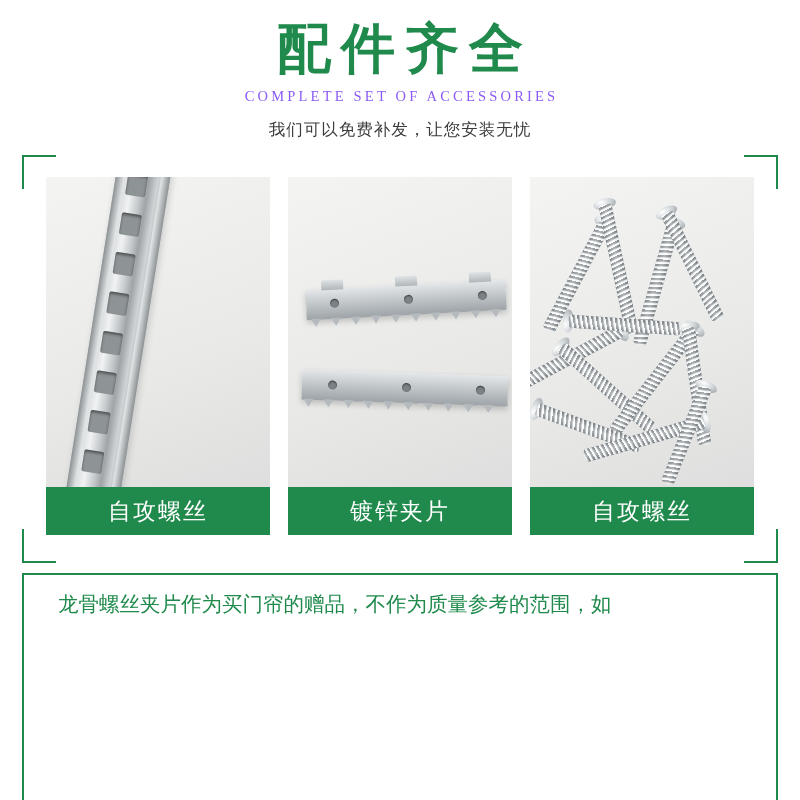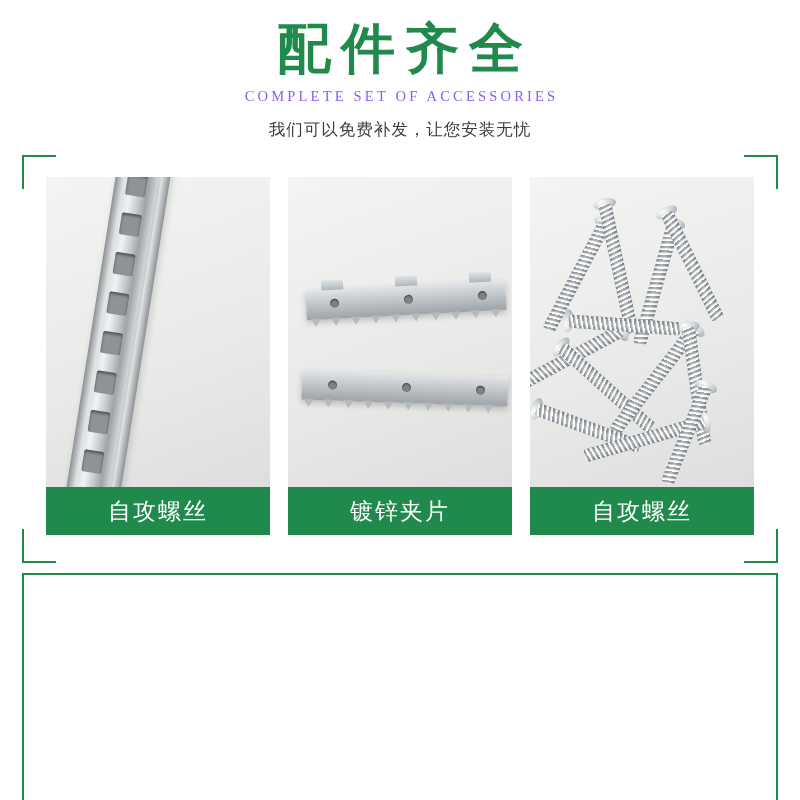--- a/index.html
+++ b/index.html
@@ -297,16 +297,17 @@
           <span class="screw" style="left:88px; top:92px; height:112px; transform:rotate(-86deg);"></span>
         </div>
         <div class="card-caption">自攻螺丝</div>
       </div>
 
     </div>
   </div>
 
   <div class="notice-frame">
     <div class="notice-body">
+      <span class="line">龙骨螺丝夹片作为买门帘的赠品，不作为质量参考的范围，如</span>
     </div>
   </div>
 
 </div>
 
 </body></html>

